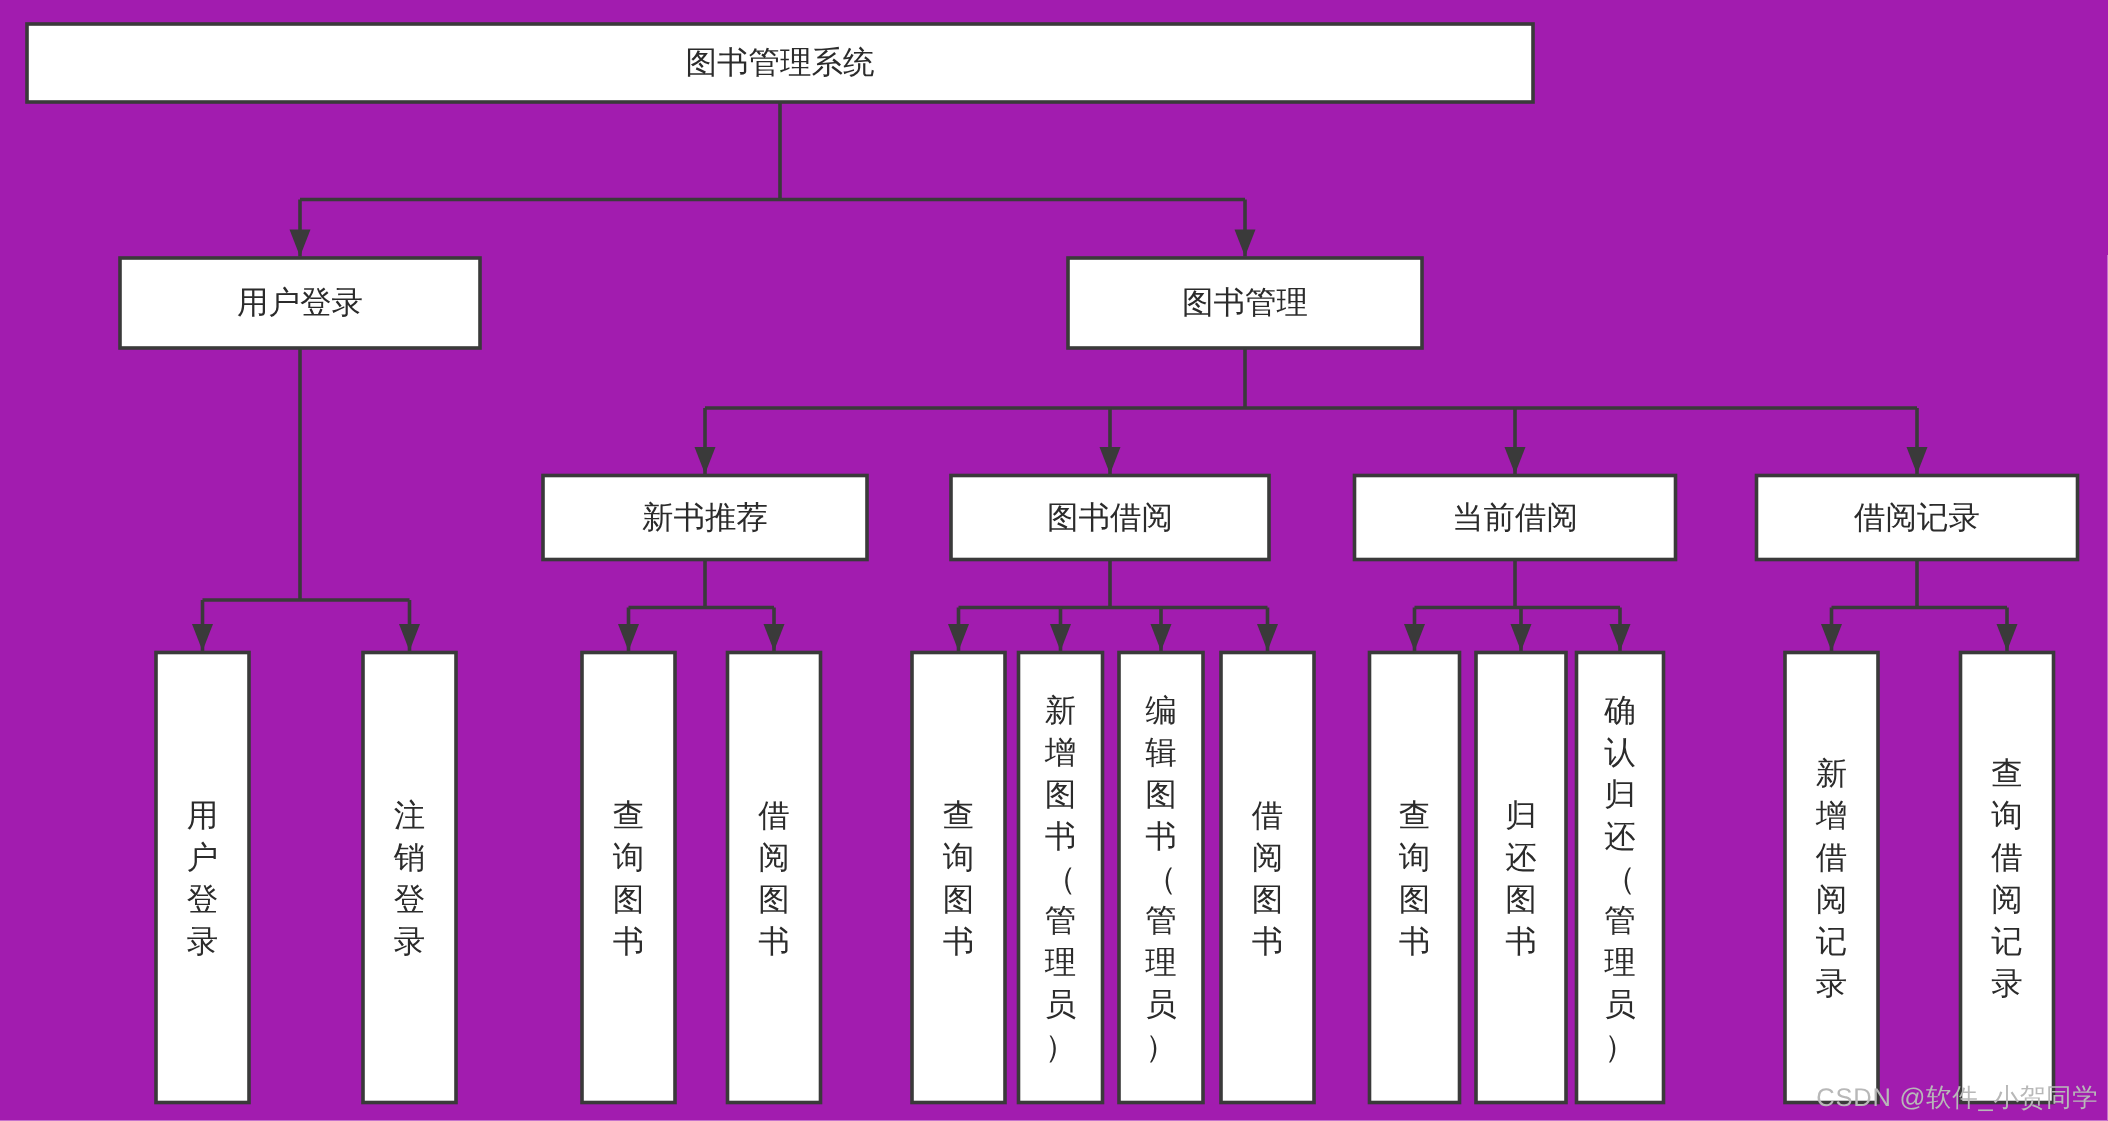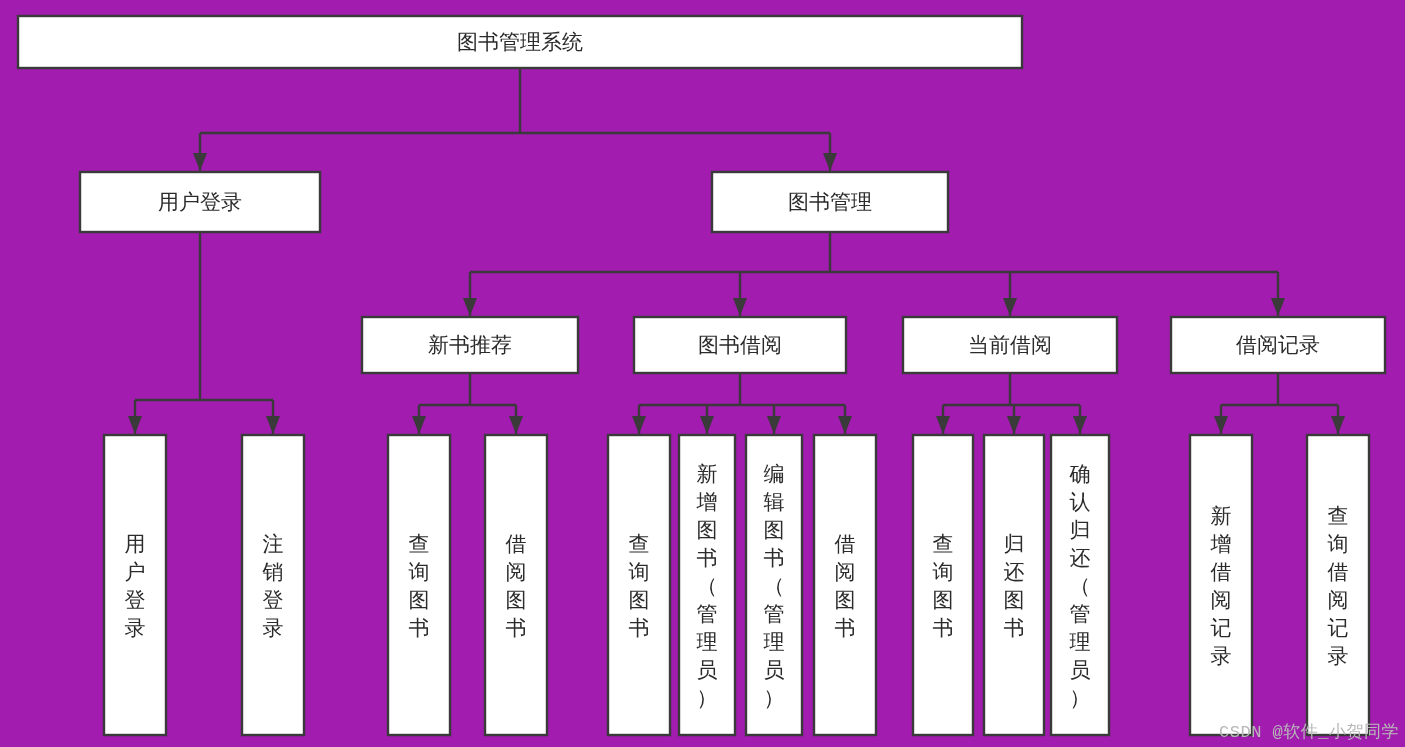--- a/index.html
+++ b/index.html
@@ -51,21 +51,21 @@
   .node-label-vertical {
     fill: #2b2b2b;
     font-family: "DejaVu Sans", "Liberation Sans", sans-serif;
     font-size: 21px;
     text-anchor: middle;
   }
   .watermark-text {
     position: absolute;
     right: 6px;
     bottom: 4px;
-    font-family: Liberation Mono, monospace;
+    font-family: Liberation Sans, sans-serif;
     font-size: 17px;
     color: #b8b8b8;
     white-space: nowrap;
     letter-spacing: 0.5px;
     pointer-events: none;
   }
 </style>
 </head>
 <body>
 

